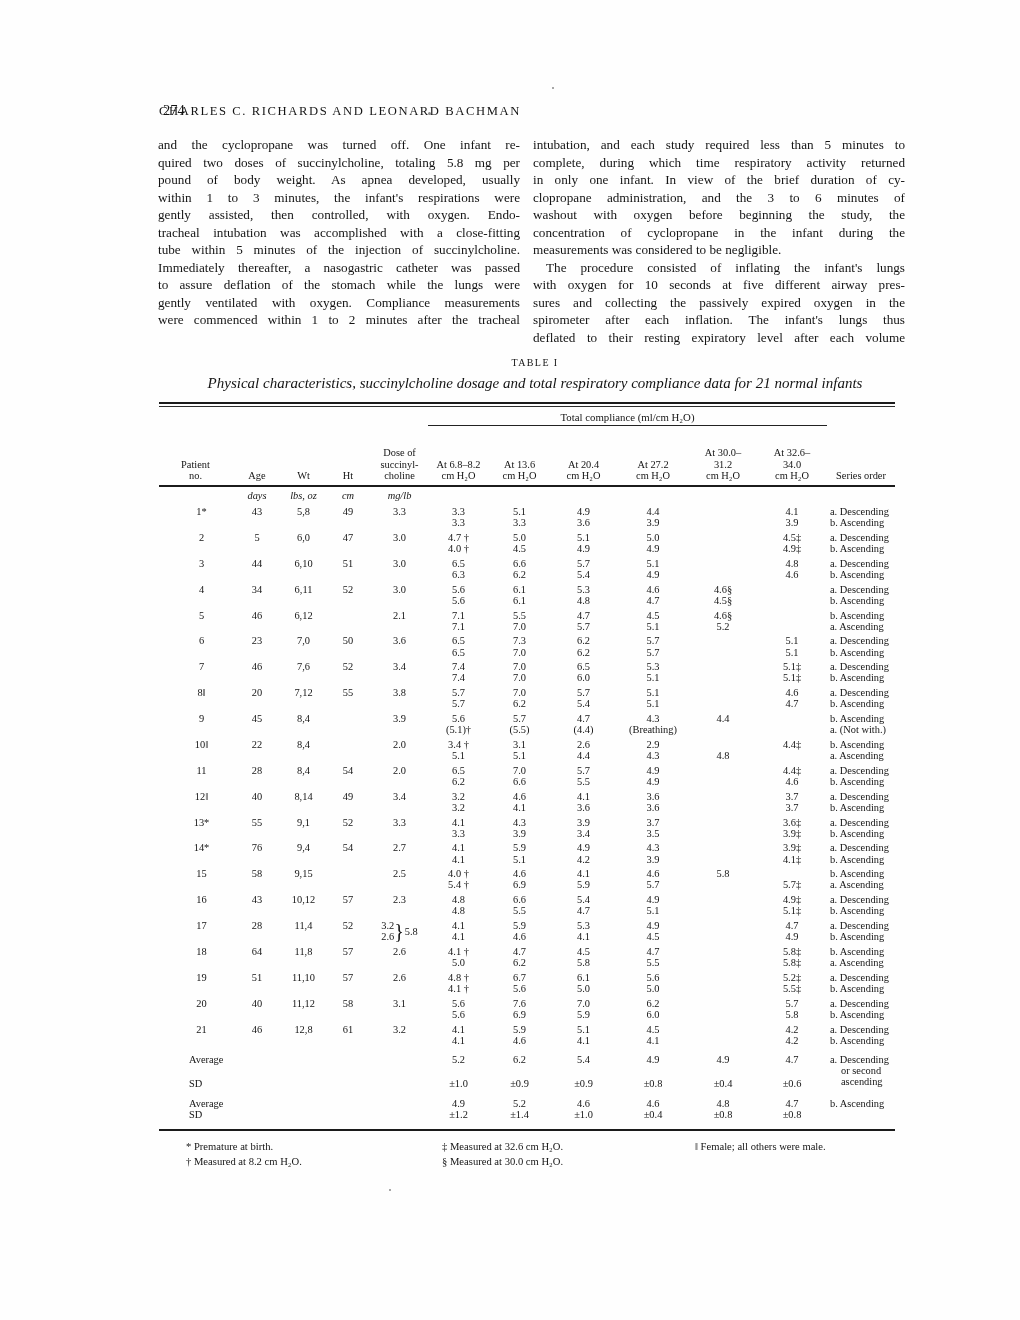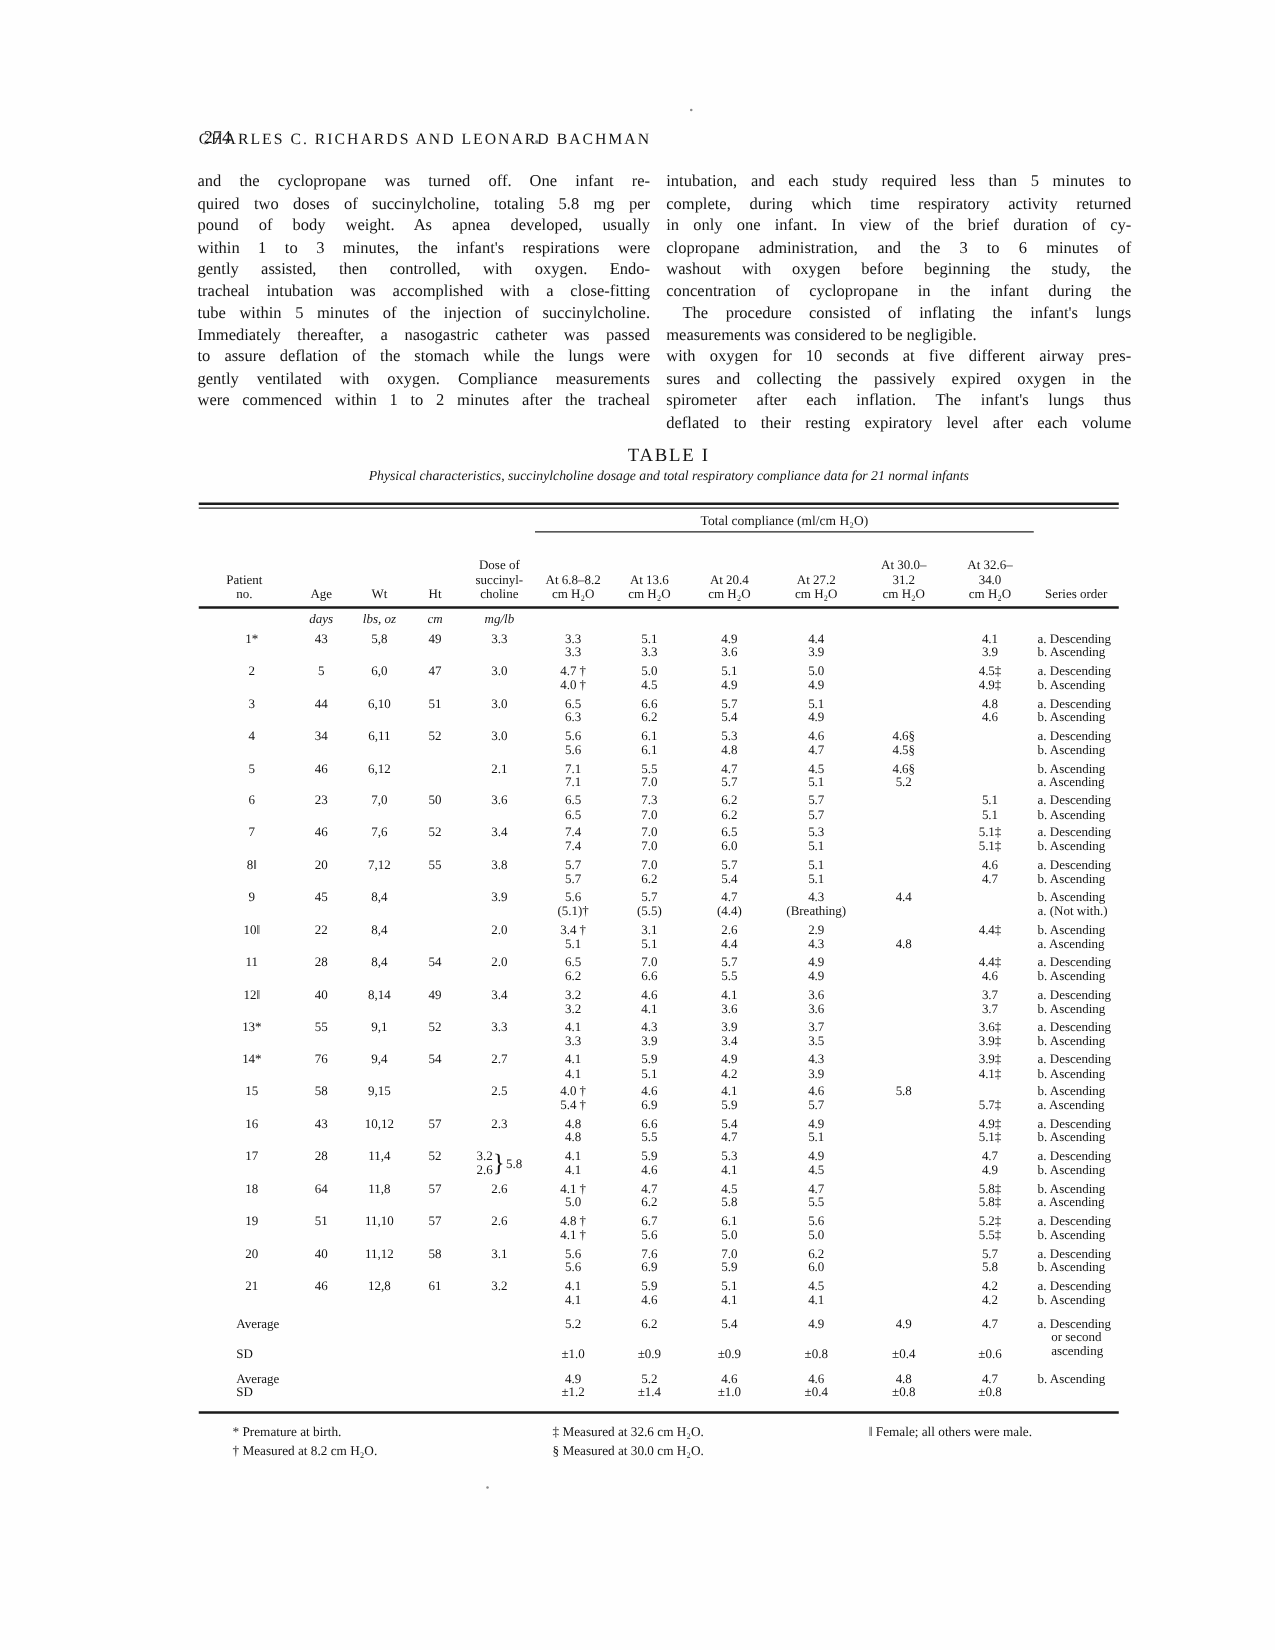--- a/index.html
+++ b/index.html
@@ -14,23 +14,23 @@
   .running-head{position:absolute;left:159px;top:104px;width:752px;text-align:left;
     font-size:12.6px;letter-spacing:1.6px;}
   
   .col-left{position:absolute;left:158px;top:136px;width:362px;}
   .col-right{position:absolute;left:533px;top:136px;width:372px;}
   .bl{font-size:13.2px;line-height:17.55px;text-align:justify;text-align-last:justify;}
   .bl.nj{text-align-last:left;}
   .bl.ind{text-indent:13px;}
   
   .table-label{position:absolute;left:159px;top:357px;width:752px;text-align:center;
-    font-size:15px;letter-spacing:1.4px;}
+    font-size:10px;letter-spacing:1.4px;}
   .table-caption{position:absolute;left:159px;top:375px;width:752px;text-align:center;
-    font-style:italic;font-size:11px;}
+    font-style:italic;font-size:15px;}
   
   .table-wrap{position:absolute;left:159px;top:402px;width:736px;font-size:10.4px;
     --cols:73px 50px 43px 46px 57px 61px 61px 67px 72px 68px 70px 68px;}
   .rule-thick{border-top:2.5px solid #1b1b1b;}
   .rule-thin{border-top:1px solid #2c2c2c;margin-top:2px;}
   .thead{position:relative;height:74px;margin-top:4px;}
   .spanner{position:absolute;left:269px;top:0;width:399px;text-align:center;
     font-size:10.8px;padding-bottom:2px;border-bottom:1.4px solid #222;}
   .hgrid{position:absolute;bottom:3px;left:0;right:0;display:grid;
     grid-template-columns:var(--cols);align-items:end;}
@@ -83,22 +83,22 @@
     <div class="bl">gently ventilated with oxygen.  Compliance measurements</div>
     <div class="bl">were commenced within 1 to 2 minutes after the tracheal</div>
   </div>
 <div class="col-right" id="body-right">
     <div class="bl">intubation, and each study required less than 5 minutes to</div>
     <div class="bl">complete, during which time respiratory activity returned</div>
     <div class="bl">in only one infant.  In view of the brief duration of cy-</div>
     <div class="bl">clopropane administration, and the 3 to 6 minutes of</div>
     <div class="bl">washout with oxygen before beginning the study, the</div>
     <div class="bl">concentration of cyclopropane in the infant during the</div>
+    <div class="bl nj">measurements was considered to be negligible.</div>
     <div class="bl ind">The procedure consisted of inflating the infant's lungs</div>
-    <div class="bl nj">measurements was considered to be negligible.</div>
     <div class="bl">with oxygen for 10 seconds at five different airway pres-</div>
     <div class="bl">sures and collecting the passively expired oxygen in the</div>
     <div class="bl">spirometer after each inflation.  The infant's lungs thus</div>
     <div class="bl">deflated to their resting expiratory level after each volume</div>
   </div>
 
 <div class="table-label">TABLE I</div>
 <div class="table-caption">Physical characteristics, succinylcholine dosage and total respiratory compliance data for 21 normal infants</div>
 
 <div class="table-wrap">

